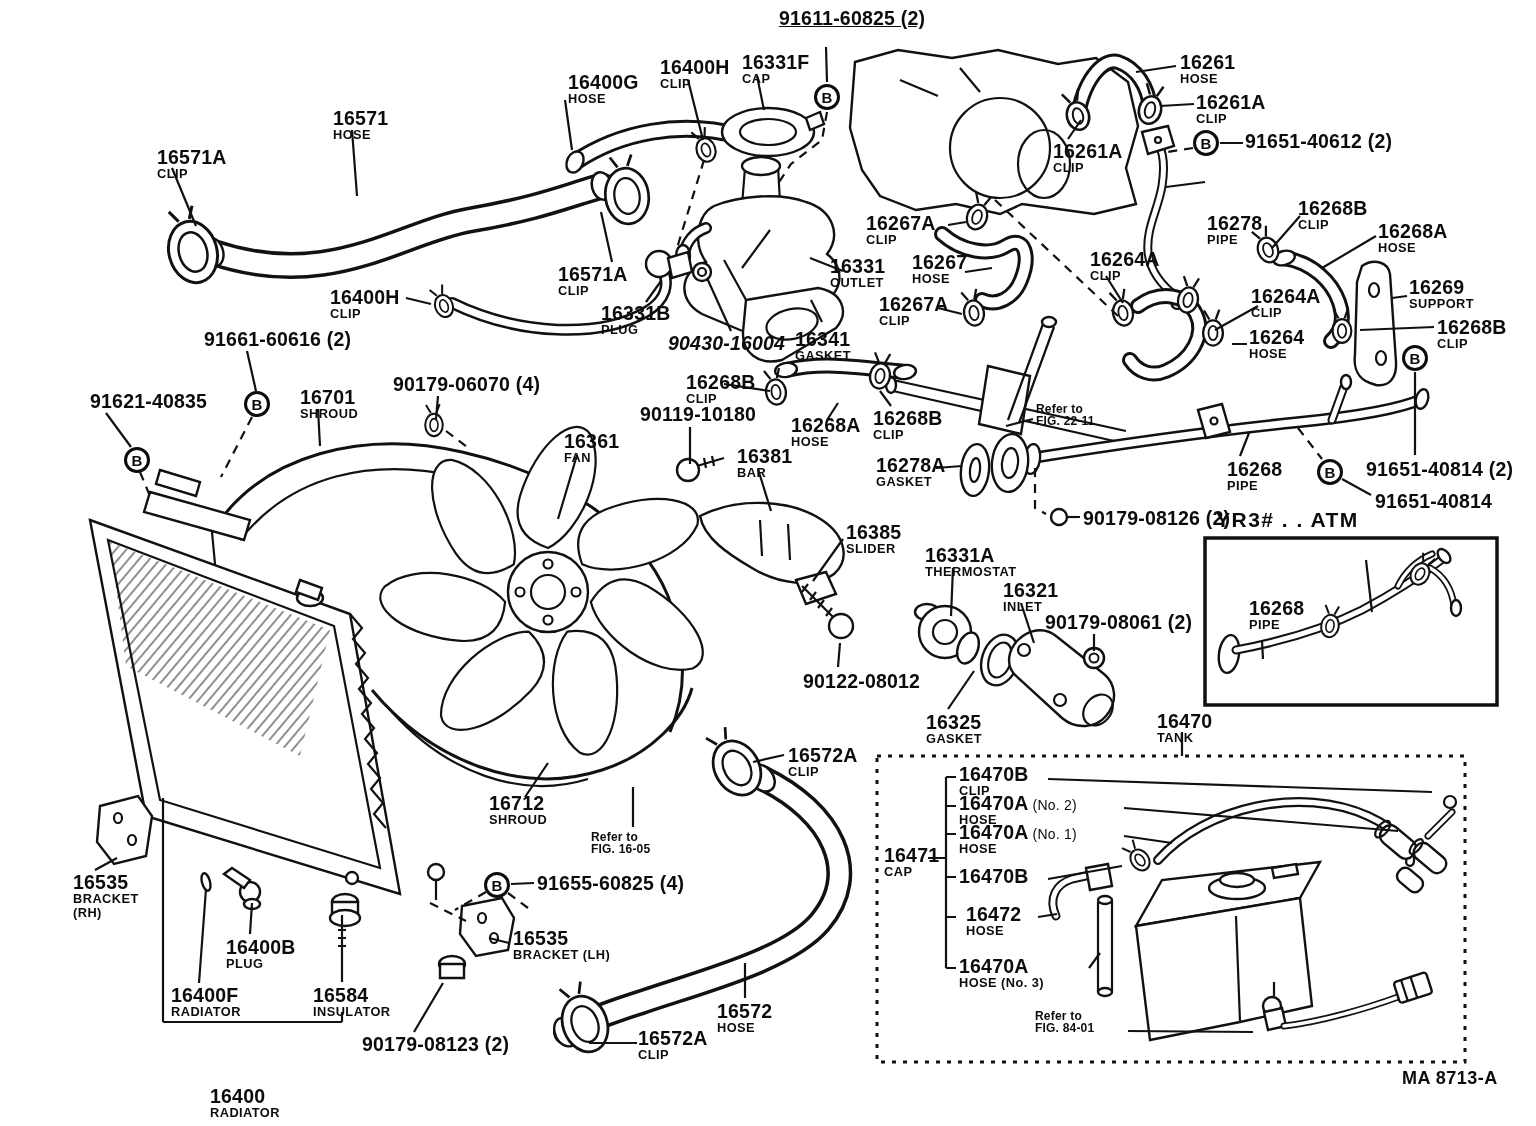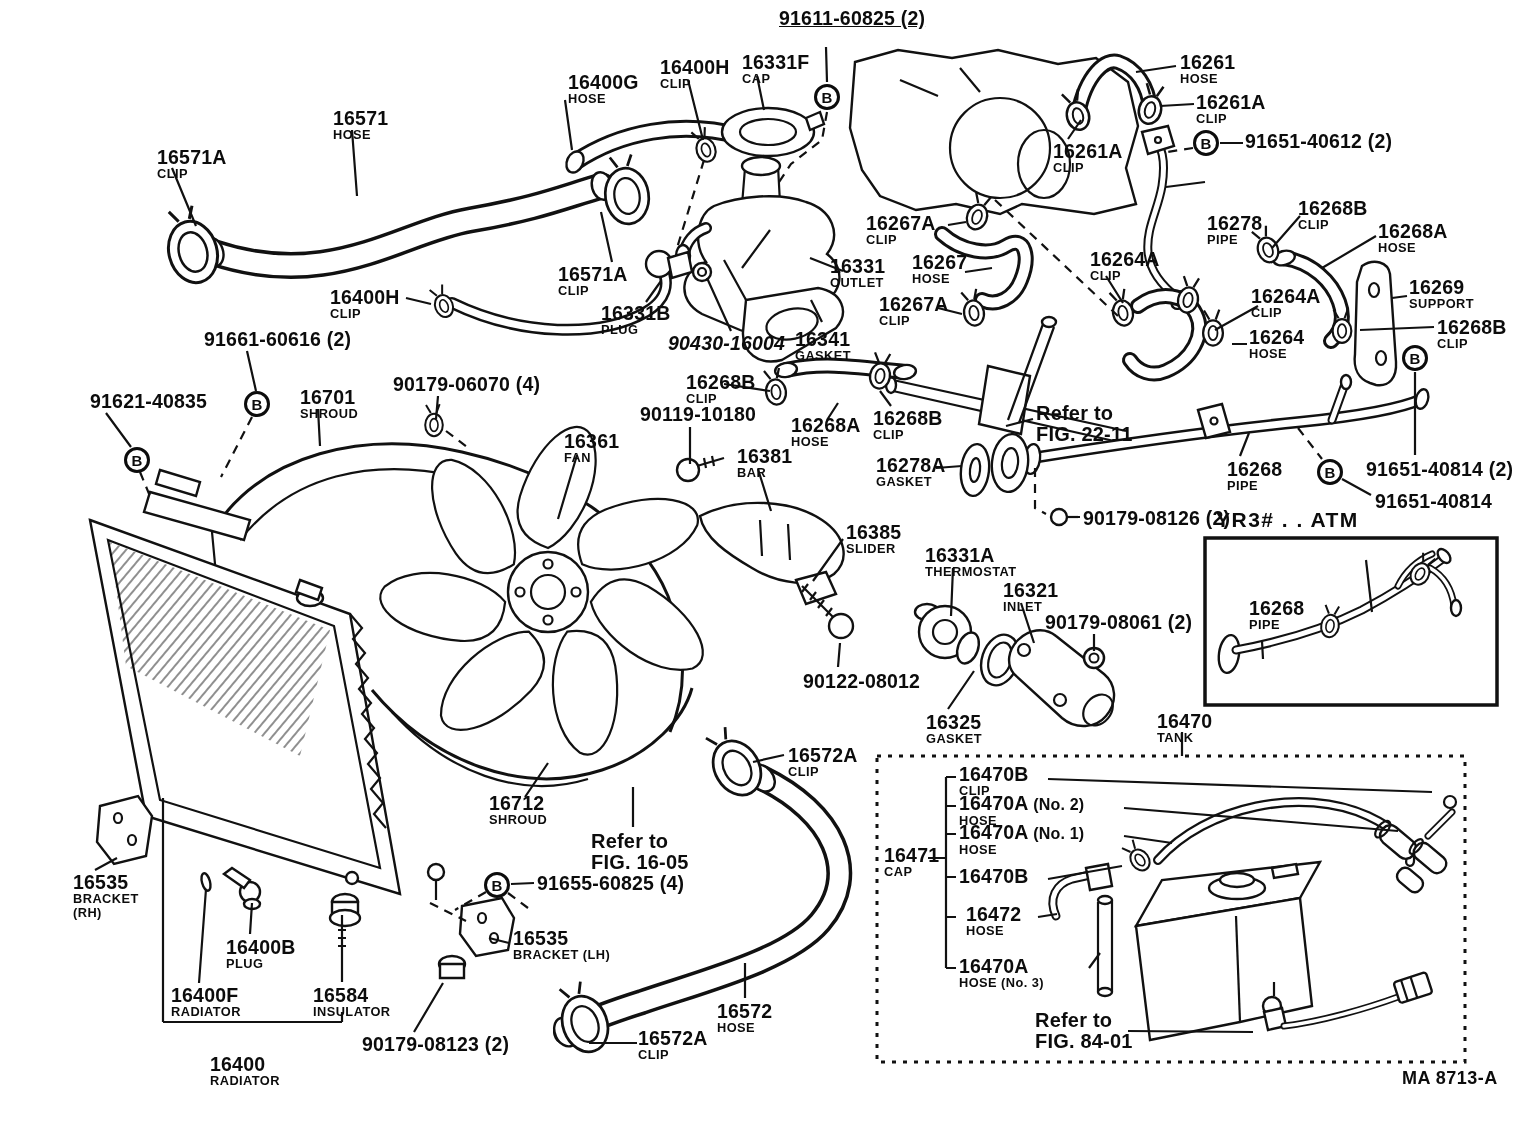--- a/index.html
+++ b/index.html
@@ -1,23 +1,23 @@
 <!DOCTYPE html>
 <html><head>
 <meta charset="utf-8">
 <style>
   html,body{margin:0;padding:0;background:#fff}
   #canvas{position:relative;width:1536px;height:1126px;background:#fff;overflow:hidden;
           font-family:"Liberation Sans",sans-serif;color:#0c0c0c}
   #art{position:absolute;left:0;top:0}
   .label{position:absolute;white-space:nowrap;line-height:1.04;color:#0c0c0c}
   .label .num{font-weight:700;font-size:19.5px;letter-spacing:.2px}
-  .label .num .sfx{font-size:16px;font-weight:700}
+  .label .num .sfx{font-size:14px;font-weight:400}
   .label .desc{font-weight:700;font-size:12.8px;letter-spacing:.45px;margin-top:0}
-  .label.ref .num,.label.ref .desc{font-size:20px;letter-spacing:.2px;margin-top:0}
+  .label.ref .num,.label.ref .desc{font-size:12px;letter-spacing:.2px;margin-top:0}
   .b-symbol{position:absolute;width:26px;height:26px;border:3.5px solid #0c0c0c;border-radius:50%;
             display:flex;align-items:center;justify-content:center;font-weight:700;font-size:15px;
             transform:translate(-50%,-50%);background:#fff;box-sizing:border-box}
   .note{position:absolute;font-weight:700;color:#0c0c0c;white-space:nowrap}
   #variant-note{font-size:21px;letter-spacing:1.5px}
   #figure-code{font-size:18px;letter-spacing:.5px}
   
   .ln{stroke:#111;stroke-width:2.2;fill:none}
   .ln3{stroke:#111;stroke-width:3;fill:none}
   .dash{stroke:#111;stroke-width:2.2;fill:none;stroke-dasharray:9 7}
@@ -536,21 +536,21 @@
         <div class="desc">PLUG</div>
       </div>
       <div class="label" style="left: 171px; top: 985px;">
         <div class="num">16400F</div>
         <div class="desc">RADIATOR</div>
       </div>
       <div class="label" style="left: 313px; top: 985px;">
         <div class="num">16584</div>
         <div class="desc">INSULATOR</div>
       </div>
-      <div class="label" style="left: 210px; top: 1054px;">
+      <div class="label" style="left: 210px; top: 1086px;">
         <div class="num">16400</div>
         <div class="desc">RADIATOR</div>
       </div>
       <div class="label" style="left: 362px; top: 1034px;">
         <div class="num">90179-08123 (2)</div>
       </div>
       <div class="label" style="left: 638px; top: 1028px;">
         <div class="num">16572A</div>
         <div class="desc">CLIP</div>
       </div>

